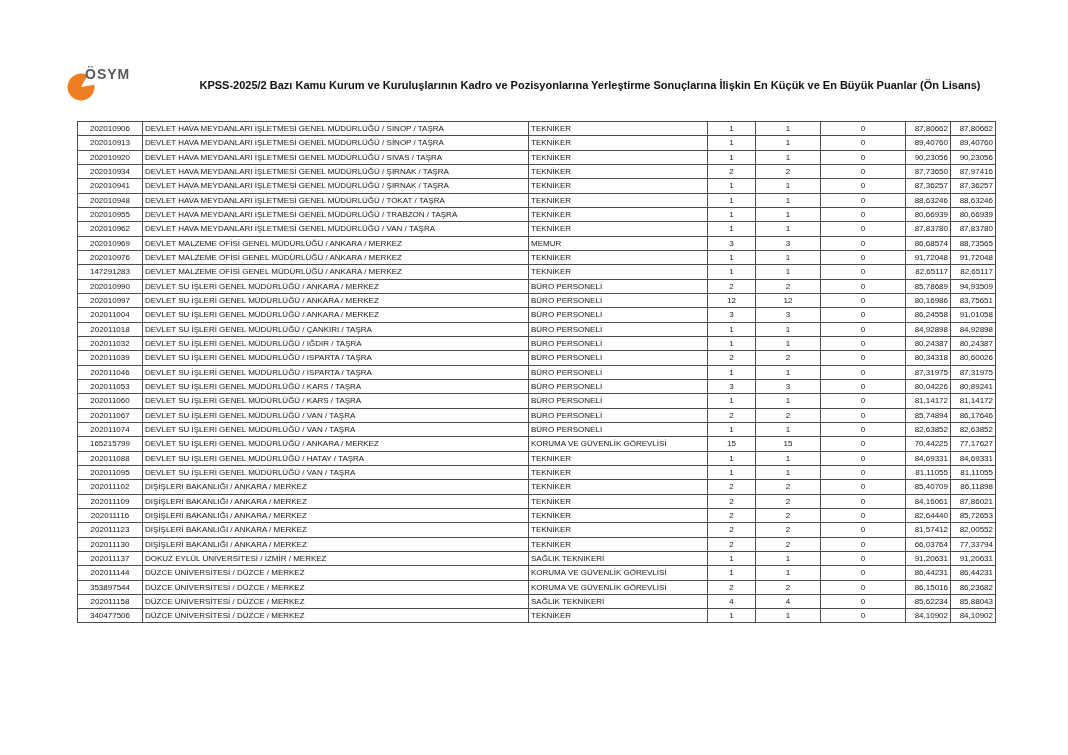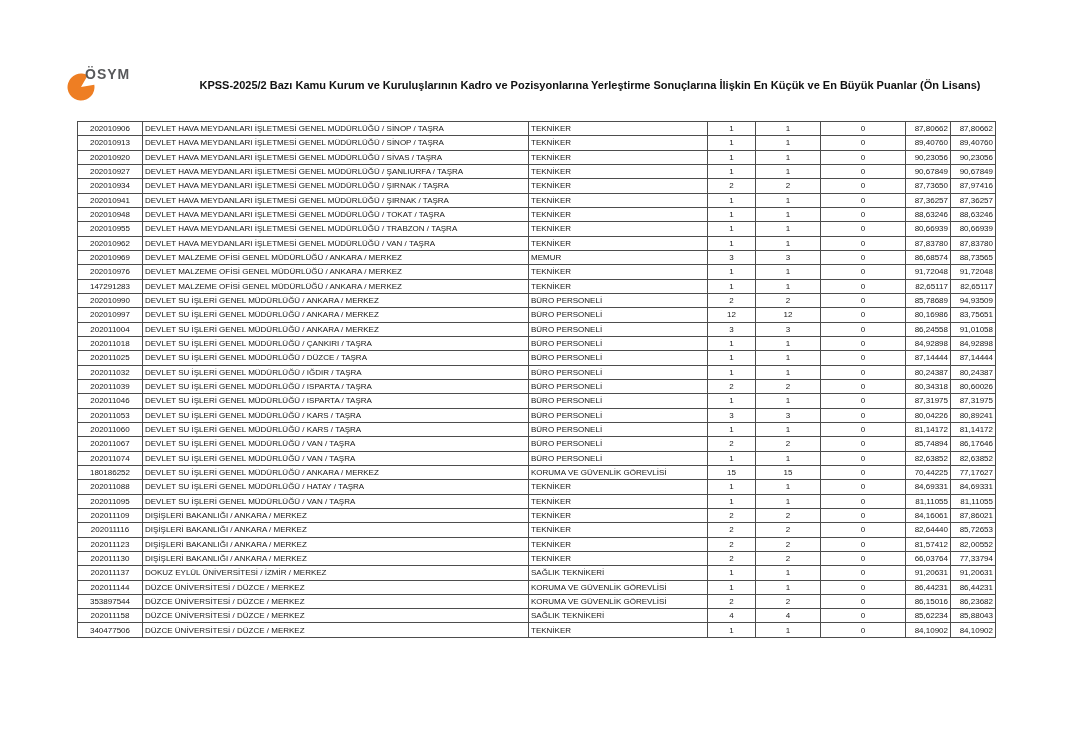--- a/index.html
+++ b/index.html
@@ -83,30 +83,20 @@
           <td class="a-c">202010920</td>
           <td class="a-l">DEVLET HAVA MEYDANLARI İŞLETMESİ GENEL MÜDÜRLÜĞÜ / SİVAS / TAŞRA</td>
           <td class="a-l">TEKNİKER</td>
           <td class="a-c">1</td>
           <td class="a-c">1</td>
           <td class="a-c">0</td>
           <td class="a-r">90,23056</td>
           <td class="a-r">90,23056</td>
         </tr>
         <tr>
-          <td class="a-c">202010927</td>
-          <td class="a-l">DEVLET HAVA MEYDANLARI İŞLETMESİ GENEL MÜDÜRLÜĞÜ / ŞANLIURFA / TAŞRA</td>
-          <td class="a-l">TEKNİKER</td>
-          <td class="a-c">1</td>
-          <td class="a-c">1</td>
-          <td class="a-c">0</td>
-          <td class="a-r">90,67849</td>
-          <td class="a-r">90,67849</td>
-        </tr>
-        <tr>
           <td class="a-c">202010934</td>
           <td class="a-l">DEVLET HAVA MEYDANLARI İŞLETMESİ GENEL MÜDÜRLÜĞÜ / ŞIRNAK / TAŞRA</td>
           <td class="a-l">TEKNİKER</td>
           <td class="a-c">2</td>
           <td class="a-c">2</td>
           <td class="a-c">0</td>
           <td class="a-r">87,73650</td>
           <td class="a-r">87,97416</td>
         </tr>
         <tr>
@@ -213,30 +203,20 @@
           <td class="a-c">202011018</td>
           <td class="a-l">DEVLET SU İŞLERİ GENEL MÜDÜRLÜĞÜ / ÇANKIRI / TAŞRA</td>
           <td class="a-l">BÜRO PERSONELİ</td>
           <td class="a-c">1</td>
           <td class="a-c">1</td>
           <td class="a-c">0</td>
           <td class="a-r">84,92898</td>
           <td class="a-r">84,92898</td>
         </tr>
         <tr>
-          <td class="a-c">202011025</td>
-          <td class="a-l">DEVLET SU İŞLERİ GENEL MÜDÜRLÜĞÜ / DÜZCE / TAŞRA</td>
-          <td class="a-l">BÜRO PERSONELİ</td>
-          <td class="a-c">1</td>
-          <td class="a-c">1</td>
-          <td class="a-c">0</td>
-          <td class="a-r">87,14444</td>
-          <td class="a-r">87,14444</td>
-        </tr>
-        <tr>
           <td class="a-c">202011032</td>
           <td class="a-l">DEVLET SU İŞLERİ GENEL MÜDÜRLÜĞÜ / IĞDIR / TAŞRA</td>
           <td class="a-l">BÜRO PERSONELİ</td>
           <td class="a-c">1</td>
           <td class="a-c">1</td>
           <td class="a-c">0</td>
           <td class="a-r">80,24387</td>
           <td class="a-r">80,24387</td>
         </tr>
         <tr>
@@ -293,21 +273,21 @@
           <td class="a-c">202011074</td>
           <td class="a-l">DEVLET SU İŞLERİ GENEL MÜDÜRLÜĞÜ / VAN / TAŞRA</td>
           <td class="a-l">BÜRO PERSONELİ</td>
           <td class="a-c">1</td>
           <td class="a-c">1</td>
           <td class="a-c">0</td>
           <td class="a-r">82,63852</td>
           <td class="a-r">82,63852</td>
         </tr>
         <tr>
-          <td class="a-c">180186252</td>
+          <td class="a-c">165215799</td>
           <td class="a-l">DEVLET SU İŞLERİ GENEL MÜDÜRLÜĞÜ / ANKARA / MERKEZ</td>
           <td class="a-l">KORUMA VE GÜVENLİK GÖREVLİSİ</td>
           <td class="a-c">15</td>
           <td class="a-c">15</td>
           <td class="a-c">0</td>
           <td class="a-r">70,44225</td>
           <td class="a-r">77,17627</td>
         </tr>
         <tr>
           <td class="a-c">202011088</td>
@@ -321,20 +301,30 @@
         </tr>
         <tr>
           <td class="a-c">202011095</td>
           <td class="a-l">DEVLET SU İŞLERİ GENEL MÜDÜRLÜĞÜ / VAN / TAŞRA</td>
           <td class="a-l">TEKNİKER</td>
           <td class="a-c">1</td>
           <td class="a-c">1</td>
           <td class="a-c">0</td>
           <td class="a-r">81,11055</td>
           <td class="a-r">81,11055</td>
+        </tr>
+        <tr>
+          <td class="a-c">202011102</td>
+          <td class="a-l">DIŞİŞLERİ BAKANLIĞI / ANKARA / MERKEZ</td>
+          <td class="a-l">TEKNİKER</td>
+          <td class="a-c">2</td>
+          <td class="a-c">2</td>
+          <td class="a-c">0</td>
+          <td class="a-r">85,40709</td>
+          <td class="a-r">86,11898</td>
         </tr>
         <tr>
           <td class="a-c">202011109</td>
           <td class="a-l">DIŞİŞLERİ BAKANLIĞI / ANKARA / MERKEZ</td>
           <td class="a-l">TEKNİKER</td>
           <td class="a-c">2</td>
           <td class="a-c">2</td>
           <td class="a-c">0</td>
           <td class="a-r">84,16061</td>
           <td class="a-r">87,86021</td>

